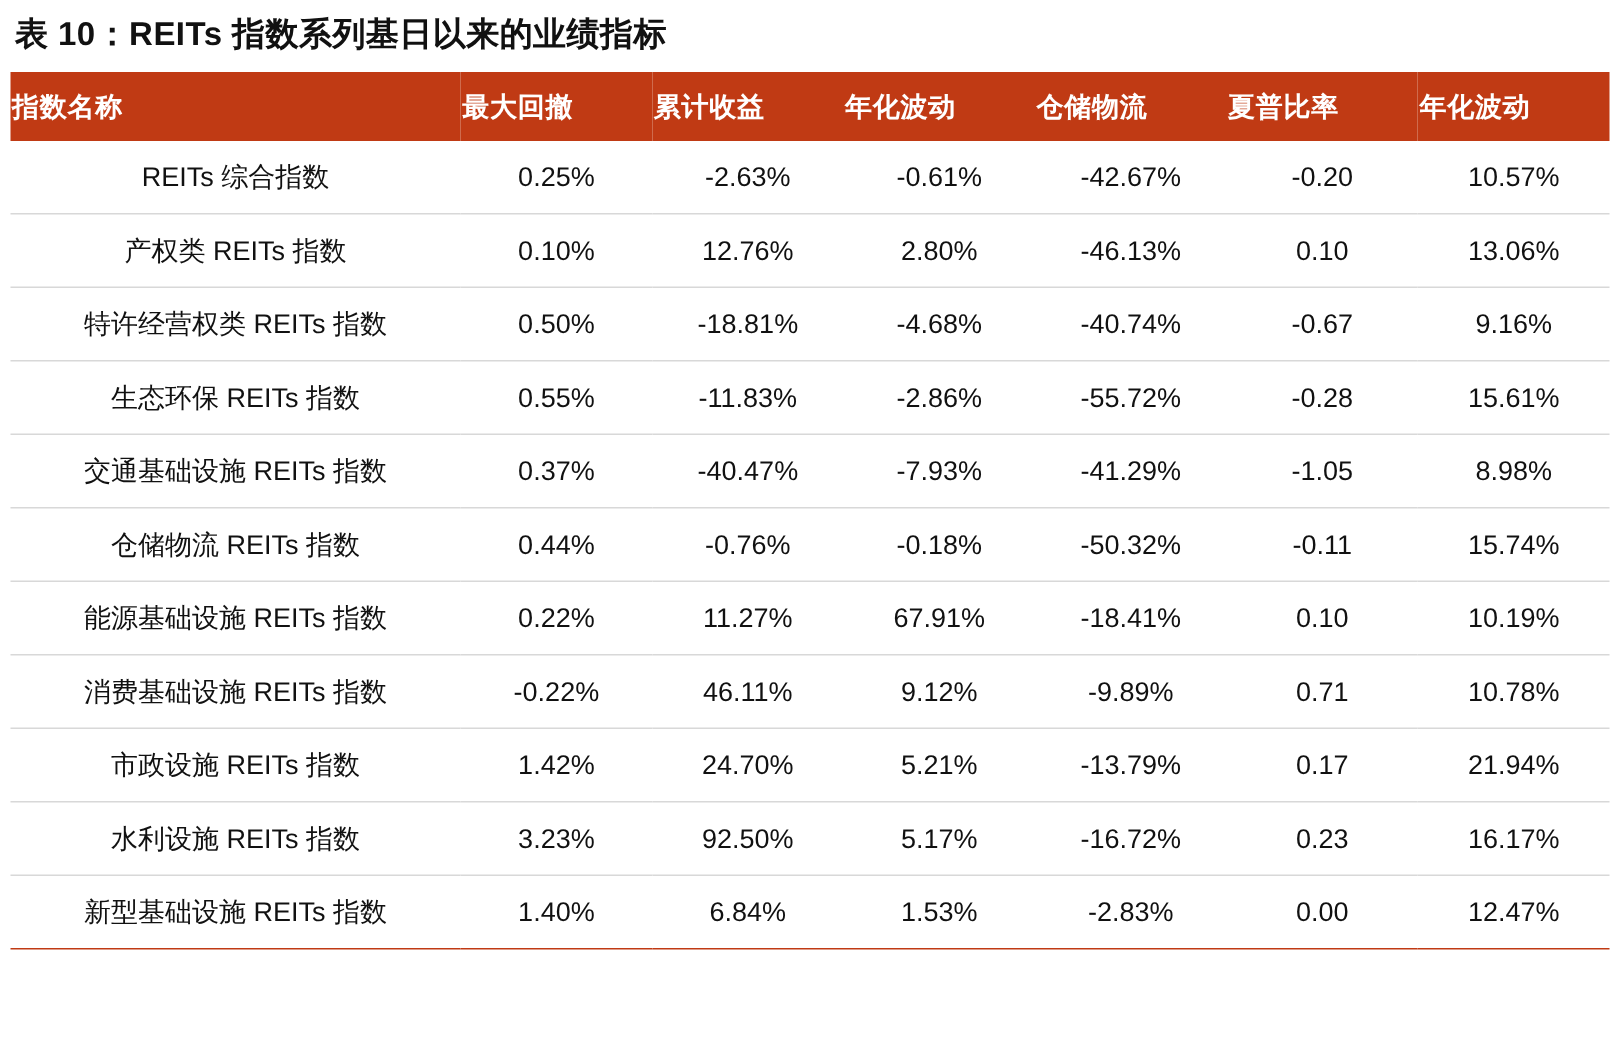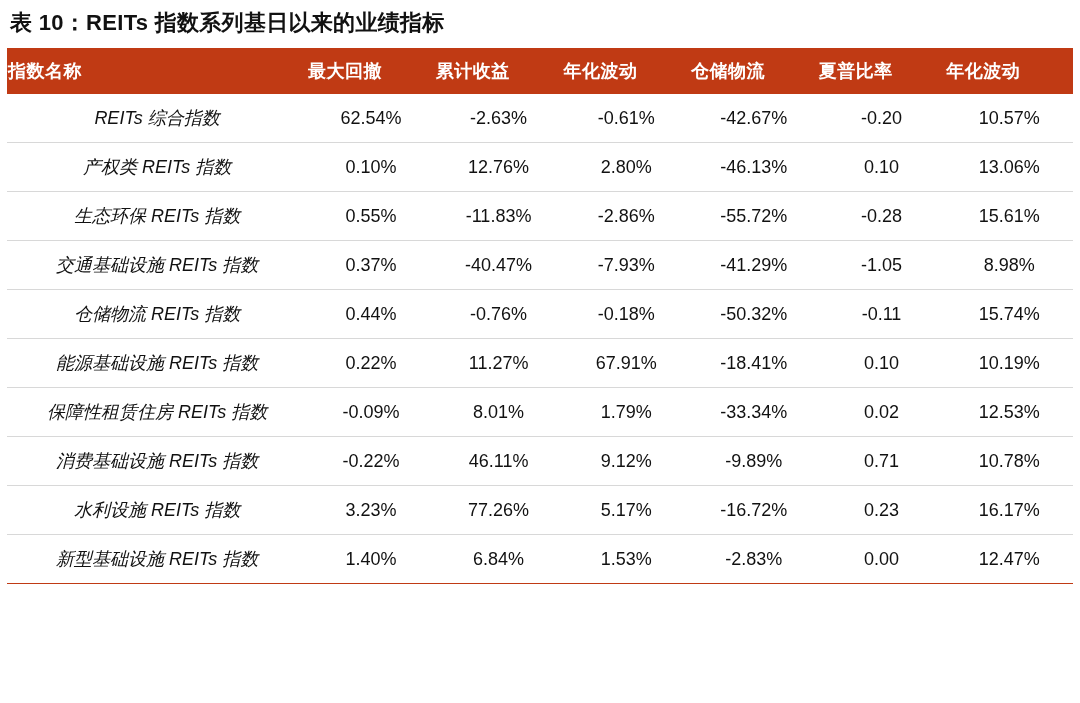--- a/index.html
+++ b/index.html
@@ -54,21 +54,20 @@
     border-bottom: 1px solid #d8d8d8;
     color: #111111;
     white-space: nowrap;
   }
   table.reits tbody tr:last-child td {
     border-bottom: 1px solid #C03A14;
   }
   td.name-cell {
     text-align: center;
     font-size: 18px;
-    font-style: italic;
   }
   col.c-name { width: 300px; }
   col.c-num  { width: 127.6px; }
 </style>
 </head>
 <body>
 
 <div class="page">
 
   <div class="title">表 10：REITs 指数系列基日以来的业绩指标</div>
@@ -90,37 +89,46 @@
         <th>累计收益</th>
         <th>年化波动</th>
         <th>仓储物流</th>
         <th>夏普比率</th>
         <th>年化波动</th>
       </tr>
     </thead>
     <tbody>
       <tr>
         <td class="name-cell">REITs 综合指数</td>
-        <td>62.54%</td>
+        <td>0.25%</td>
         <td>-2.63%</td>
         <td>-0.61%</td>
         <td>-42.67%</td>
         <td>-0.20</td>
         <td>10.57%</td>
       </tr>
       <tr>
         <td class="name-cell">产权类 REITs 指数</td>
         <td>0.10%</td>
         <td>12.76%</td>
         <td>2.80%</td>
         <td>-46.13%</td>
         <td>0.10</td>
         <td>13.06%</td>
       </tr>
       <tr>
+        <td class="name-cell">特许经营权类 REITs 指数</td>
+        <td>0.50%</td>
+        <td>-18.81%</td>
+        <td>-4.68%</td>
+        <td>-40.74%</td>
+        <td>-0.67</td>
+        <td>9.16%</td>
+      </tr>
+      <tr>
         <td class="name-cell">生态环保 REITs 指数</td>
         <td>0.55%</td>
         <td>-11.83%</td>
         <td>-2.86%</td>
         <td>-55.72%</td>
         <td>-0.28</td>
         <td>15.61%</td>
       </tr>
       <tr>
         <td class="name-cell">交通基础设施 REITs 指数</td>
@@ -143,41 +151,41 @@
       <tr>
         <td class="name-cell">能源基础设施 REITs 指数</td>
         <td>0.22%</td>
         <td>11.27%</td>
         <td>67.91%</td>
         <td>-18.41%</td>
         <td>0.10</td>
         <td>10.19%</td>
       </tr>
       <tr>
-        <td class="name-cell">保障性租赁住房 REITs 指数</td>
-        <td>-0.09%</td>
-        <td>8.01%</td>
-        <td>1.79%</td>
-        <td>-33.34%</td>
-        <td>0.02</td>
-        <td>12.53%</td>
-      </tr>
-      <tr>
         <td class="name-cell">消费基础设施 REITs 指数</td>
         <td>-0.22%</td>
         <td>46.11%</td>
         <td>9.12%</td>
         <td>-9.89%</td>
         <td>0.71</td>
         <td>10.78%</td>
       </tr>
       <tr>
+        <td class="name-cell">市政设施 REITs 指数</td>
+        <td>1.42%</td>
+        <td>24.70%</td>
+        <td>5.21%</td>
+        <td>-13.79%</td>
+        <td>0.17</td>
+        <td>21.94%</td>
+      </tr>
+      <tr>
         <td class="name-cell">水利设施 REITs 指数</td>
         <td>3.23%</td>
-        <td>77.26%</td>
+        <td>92.50%</td>
         <td>5.17%</td>
         <td>-16.72%</td>
         <td>0.23</td>
         <td>16.17%</td>
       </tr>
       <tr>
         <td class="name-cell">新型基础设施 REITs 指数</td>
         <td>1.40%</td>
         <td>6.84%</td>
         <td>1.53%</td>

